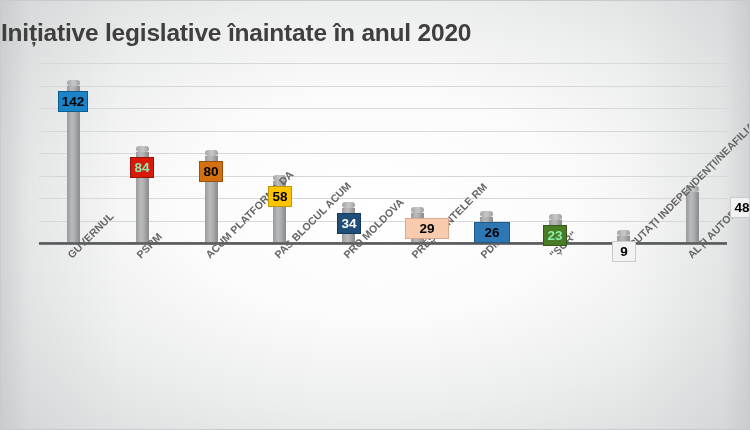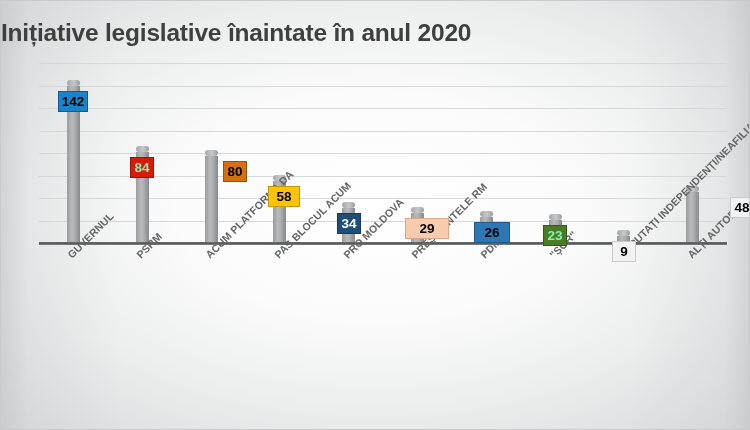--- a/index.html
+++ b/index.html
@@ -205,22 +205,22 @@
         <div class="bar-cap" style="top: -3px;"></div>
       </div>
       <div class="bar-wrap" style="left: 685.1px; top: 188px; width: 13px; height: 54px;">
         <div class="bar-body" style="height: 51px;"></div>
         <div class="bar-cap" style="top: -3px;"></div>
       </div>
     </div>
   <div id="labels-layer">
       <div class="value-label" style="background: rgb(27, 132, 200); color: rgb(0, 0, 0); border-color: rgb(11, 92, 145); width: 30px; height: 21px; left: 57px; top: 90px;">142</div>
       <div class="value-label" style="background: rgb(216, 26, 11); color: #86efac; border-color: rgb(156, 18, 8); width: 24px; height: 21px; left: 129px; top: 156px;">84</div>
-      <div class="value-label" style="background: rgb(212, 112, 15); color: rgb(0, 0, 0); border-color: rgb(154, 80, 10); width: 24px; height: 21px; left: 198px; top: 160px; margin-left: 24px;">80</div>
-      <div class="value-label" style="background: rgb(253, 195, 4); color: rgb(0, 0, 0); border-color: rgb(194, 151, 3); width: 32px; height: 21px; left: 267px; top: 185px;">58</div>
+      <div class="value-label" style="background: rgb(212, 112, 15); color: rgb(0, 0, 0); border-color: rgb(154, 80, 10); width: 24px; height: 21px; left: 198px; top: 160px;">80</div>
+      <div class="value-label" style="background: rgb(253, 195, 4); color: rgb(0, 0, 0); border-color: rgb(194, 151, 3); width: 24px; height: 21px; left: 267px; top: 185px;">58</div>
       <div class="value-label" style="background: rgb(31, 78, 121); color: rgb(255, 255, 255); border-color: rgb(20, 58, 88); width: 24px; height: 21px; left: 336px; top: 212px;">34</div>
       <div class="value-label" style="background: rgb(248, 203, 173); color: rgb(0, 0, 0); border-color: rgb(216, 169, 142); width: 44px; height: 21px; left: 404px; top: 217px;">29</div>
       <div class="value-label" style="background: rgb(46, 119, 181); color: rgb(0, 0, 0); border-color: rgb(33, 90, 137); width: 36px; height: 21px; left: 473px; top: 221px;">26</div>
       <div class="value-label" style="background: rgb(74, 124, 37); color: #86efac; border-color: rgb(53, 89, 27); width: 24px; height: 21px; left: 542px; top: 224px;">23</div>
       <div class="value-label" style="background: rgb(242, 242, 242); color: rgb(0, 0, 0); border-color: rgb(201, 202, 203); width: 24px; height: 21px; left: 611px; top: 240px;">9</div>
       <div class="value-label" style="background: rgb(242, 242, 242); color: rgb(0, 0, 0); border-color: rgb(201, 202, 203); width: 24px; height: 21px; left: 684px; top: 196px; margin-left: 45px;">48</div>
     </div>
   <div id="cats-layer">
       <div class="cat-label" style="left: 64px; top: 251px;">GUVERNUL</div>
       <div class="cat-label" style="left: 133px; top: 251px;">PSRM</div>

